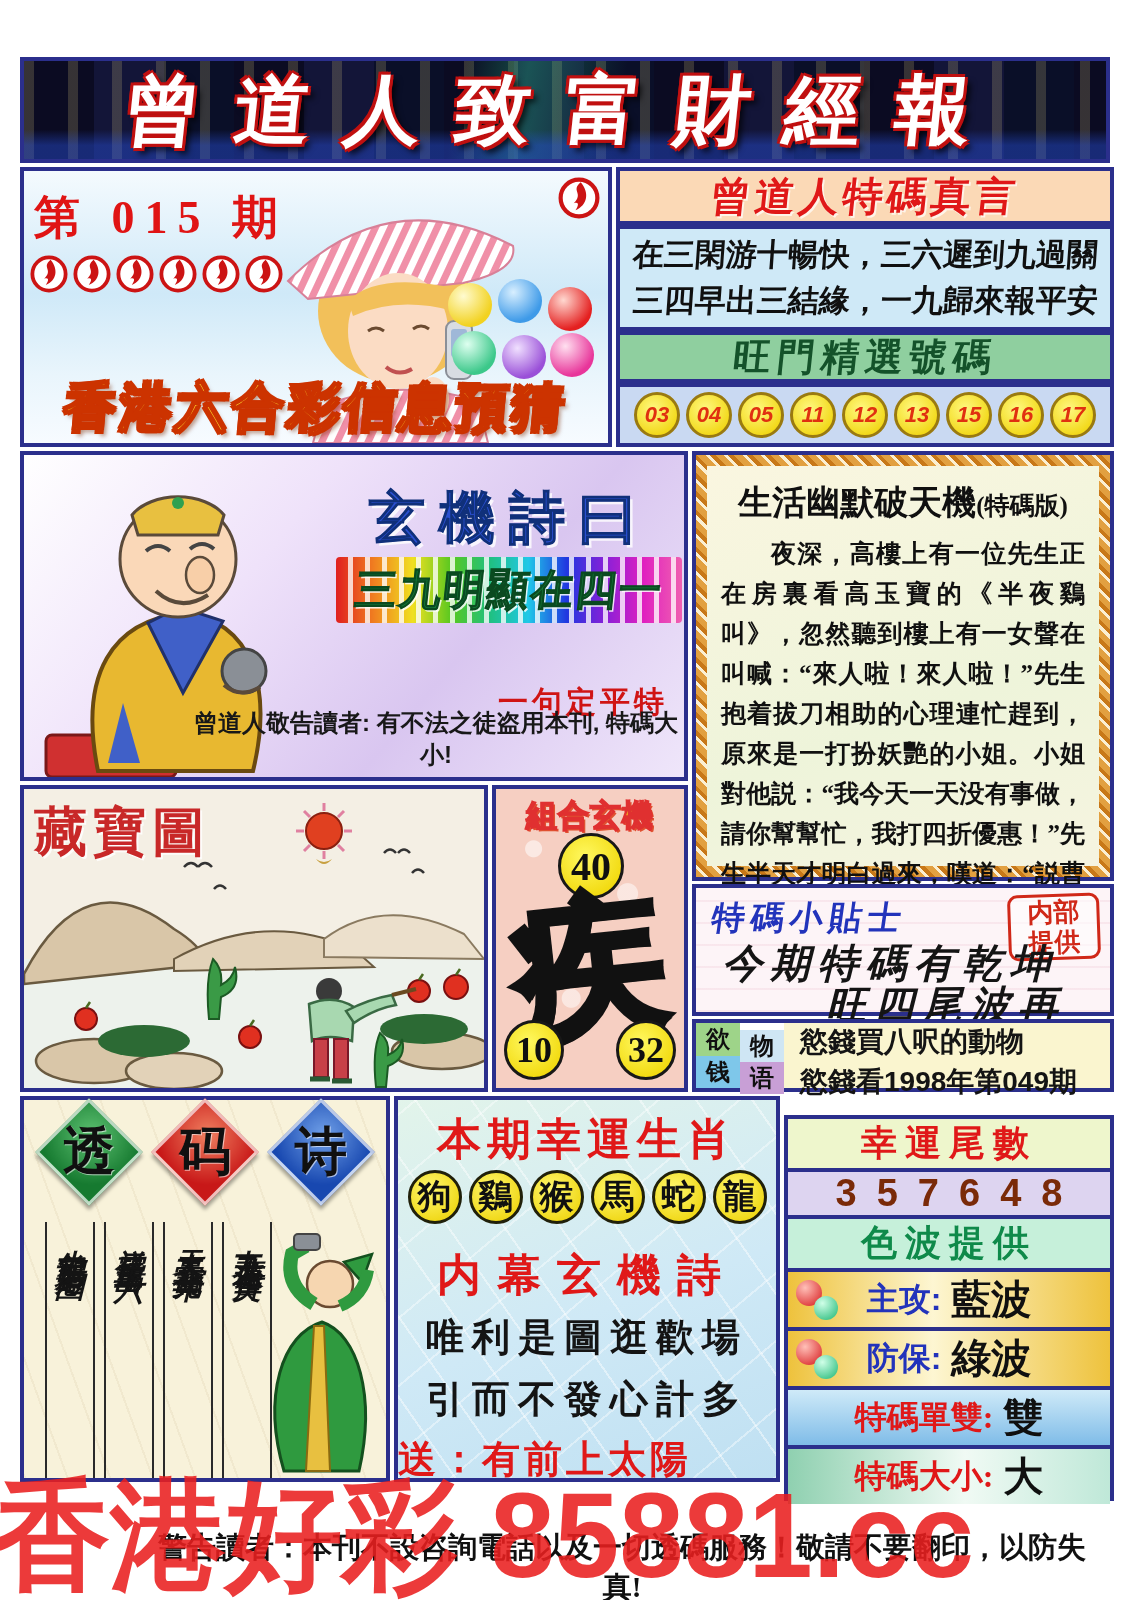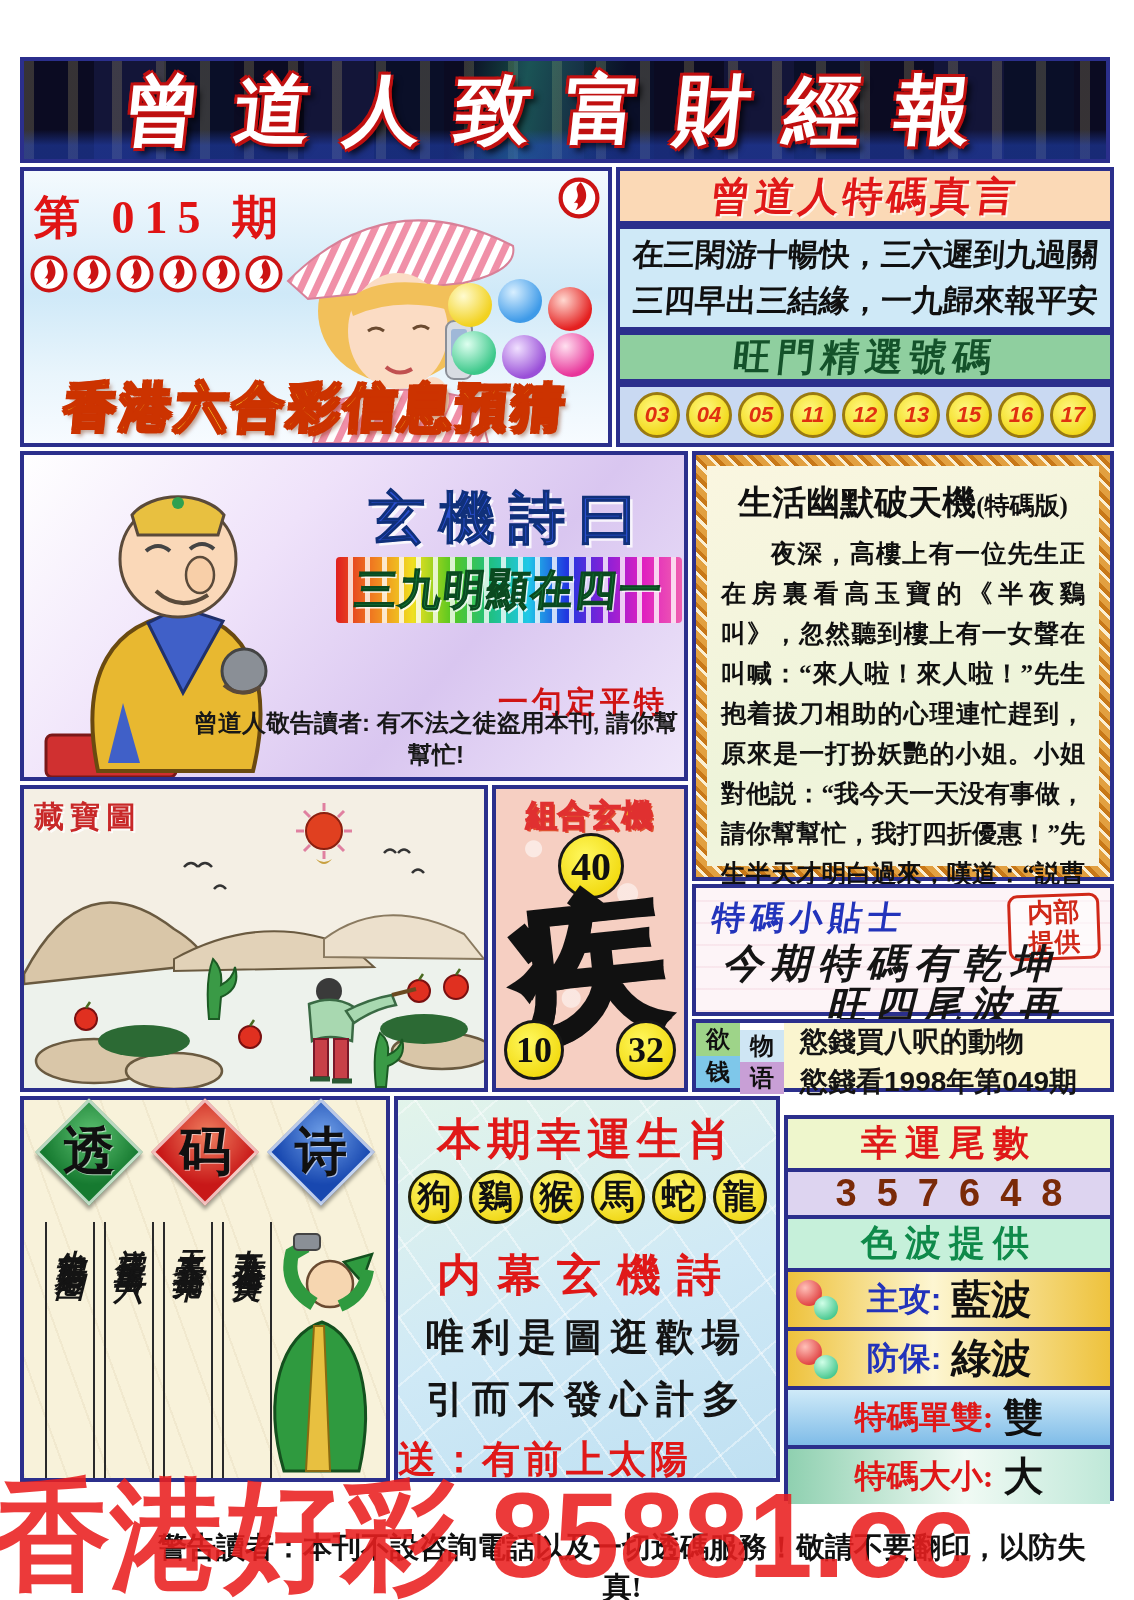--- a/index.html
+++ b/index.html
@@ -81,21 +81,21 @@
     border-image:repeating-linear-gradient(45deg,#e2a040 0 6px,#fbefd2 6px 9px,#c87818 9px 13px) 11;
     background:linear-gradient(160deg,#faf6e0,#eef4da 60%,#f6f4e0);}
   .humor-title{margin-top:14px;text-align:center;font-size:34px;font-weight:900;color:#101010;
     font-family:"Liberation Serif",serif;}
   .humor-title .suffix{font-size:25px;font-weight:700;}
   .humor-body{margin:8px 14px 0 14px;font-size:25px;line-height:1.6;font-weight:600;color:#101010;
     text-align:justify;text-indent:2em;font-family:"Liberation Serif",serif;}
 
   
   .treasure{left:20px;top:785px;width:468px;height:307px;background:#f3ede2;}
-  .treasure-title{left:10px;top:8px;font-size:30px;font-weight:900;color:#c82828;letter-spacing:6px;
+  .treasure-title{left:10px;top:8px;font-size:53px;font-weight:900;color:#c82828;letter-spacing:6px;
     font-family:"Liberation Serif",serif;text-shadow:2px 2px 0 rgba(255,255,255,.8);}
 
   
   .combo{left:492px;top:785px;width:196px;height:307px;
     background:
      radial-gradient(circle at 20% 20%, rgba(255,255,255,.55) 0 8px, transparent 9px),
      radial-gradient(circle at 70% 35%, rgba(255,255,255,.5) 0 10px, transparent 11px),
      radial-gradient(circle at 40% 70%, rgba(255,255,255,.5) 0 9px, transparent 10px),
      radial-gradient(circle at 80% 85%, rgba(255,255,255,.5) 0 8px, transparent 9px),
      #f6cfc2;}
@@ -317,21 +317,21 @@
       <ellipse cx="172" cy="112" rx="14" ry="18" fill="#f8cfa8" stroke="#5a4a3a" stroke-width="2.5"></ellipse>
       <path d="M128 128 q24 22 52 4" stroke="#5a4a3a" stroke-width="4" fill="none"></path>
       <circle cx="216" cy="208" r="22" fill="#8a8f96" stroke="#444" stroke-width="3"></circle>
       <path d="M196 222 q16 14 36 2" stroke="#5a4a3a" stroke-width="4" fill="none"></path>
     </svg>
     <div class="abs mystery-title">玄機詩曰</div>
     <div class="abs rainbow center">
       <span>三九明顯在四一</span>
     </div>
     <div class="abs mystery-note">一句定平特</div>
-    <div class="abs mystery-caption">曾道人敬告讀者: 有不法之徒盗用本刊, 請你幫幫忙!</div>
+    <div class="abs mystery-caption">曾道人敬告讀者: 有不法之徒盗用本刊, 特碼大小!</div>
   </div>
 
   <div class="abs navy humor">
     <div class="humor-inner">
       <div class="humor-title">
         <span>生活幽默破天機</span><span class="suffix">(特碼版)</span>
       </div>
       <p class="humor-body">夜深，高樓上有一位先生正在房裏看高玉寶的《半夜鷄叫》，忽然聽到樓上有一女聲在叫喊：“來人啦！來人啦！”先生抱着拔刀相助的心理連忙趕到，原來是一打扮妖艷的小姐。小姐對他説：“我今天一天没有事做，請你幫幫忙，我打四折優惠！”先生半天才明白過來，嘆道：“説曹操，曹操到，半夜真的有鷄叫！”</p>
     </div>
   </div>

